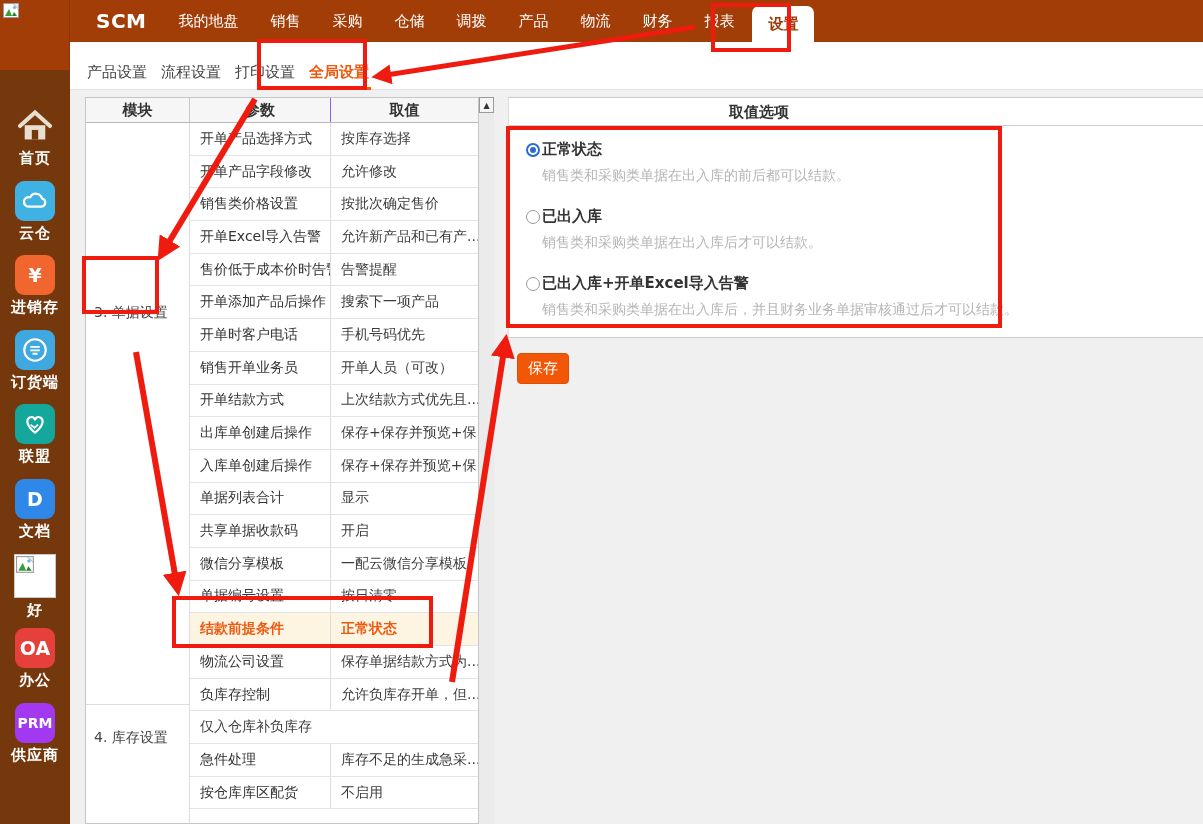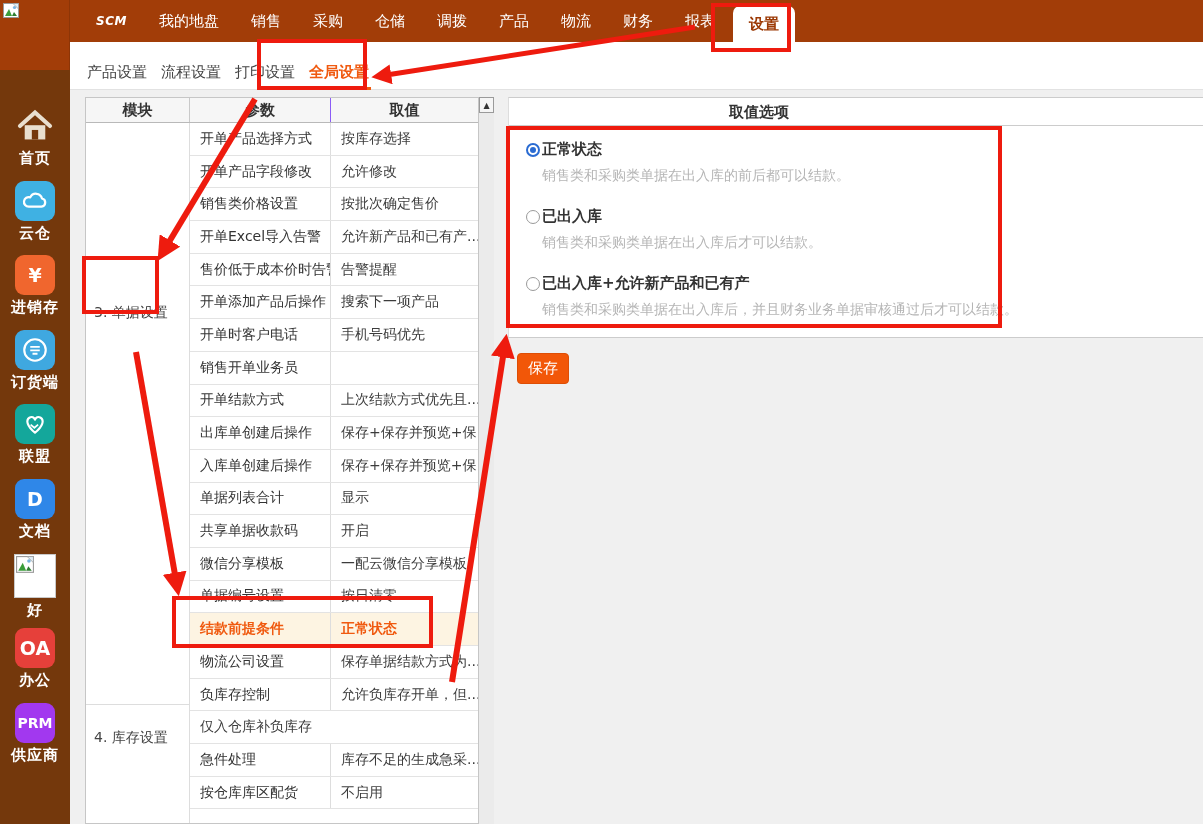--- a/index.html
+++ b/index.html
@@ -4,21 +4,21 @@
 <style>
   * { margin:0; padding:0; box-sizing:border-box; }
   html,body { width:1203px; height:824px; }
   body { font-family:"DejaVu Sans","Liberation Sans",sans-serif; }
   #app { position:relative; width:1203px; height:824px; background:#f0f0f0; overflow:hidden; }
 
   
   .logo-block { position:absolute; left:0; top:0; width:70px; height:70px; background:#a23d08; border-right:1px solid #8d3506; z-index:5; }
   .topnav { position:absolute; left:70px; top:0; width:1133px; height:42px; background:#a23d08; display:flex; align-items:flex-end; padding-left:10px; z-index:4; }
   .nav-item { color:#fff; font-size:15px; height:42px; line-height:42px; padding:0 16px; white-space:nowrap; cursor:pointer; }
-  .nav-item.brand { font-weight:bold; font-size:12px; letter-spacing:.5px;font-style:italic; }
+  .nav-item.brand { font-weight:bold; font-size:20px; letter-spacing:.5px; }
   .nav-item.active { background:#fff; color:#9c3a06; font-weight:bold; height:36px; line-height:36px; border-radius:7px 7px 0 0; margin:0 2px; }
 
   
   .subtabs { position:absolute; left:70px; top:42px; width:1133px; height:48px; background:#fff; border-bottom:1px solid #e2e2e2; display:flex; align-items:stretch; padding-left:15px; z-index:4; }
   .subtab { font-size:15px; color:#444; margin-right:10px; padding:8px 2px; line-height:45px; height:48px; border-bottom:3px solid transparent; white-space:nowrap; cursor:pointer; }
   .subtab.active { color:#f05a10; font-weight:bold; border-bottom-color:#f05a10; }
 
   
   .sidebar { position:absolute; left:0; top:70px; width:70px; height:754px; background:#74380c; overflow:hidden; padding-top:36px; z-index:5; }
   .side-item { height:74.6px; display:flex; flex-direction:column; align-items:center; cursor:pointer; }
@@ -209,20 +209,21 @@
         <div class="row">
           <div class="cell-param">开单添加产品后操作</div>
           <div class="cell-value">搜索下一项产品</div>
         </div>
         <div class="row">
           <div class="cell-param">开单时客户电话</div>
           <div class="cell-value">手机号码优先</div>
         </div>
         <div class="row">
           <div class="cell-param">销售开单业务员</div>
+          <div class="cell-value">开单人员（可改）</div>
         </div>
         <div class="row">
           <div class="cell-param">开单结款方式</div>
           <div class="cell-value">上次结款方式优先且...</div>
         </div>
         <div class="row">
           <div class="cell-param">出库单创建后操作</div>
           <div class="cell-value">保存+保存并预览+保...</div>
         </div>
         <div class="row">
@@ -292,21 +293,21 @@
         <div class="option o2">
           <div class="opt-line">
             <span class="radio"></span>
             <span class="opt-label">已出入库</span>
           </div>
           <div class="opt-desc">销售类和采购类单据在出入库后才可以结款。</div>
         </div>
         <div class="option o3">
           <div class="opt-line">
             <span class="radio"></span>
-            <span class="opt-label">已出入库+允许新产品和已有产</span>
+            <span class="opt-label">已出入库+开单Excel导入告警</span>
           </div>
           <div class="opt-desc">销售类和采购类单据在出入库后，并且财务业务单据审核通过后才可以结款。</div>
         </div>
       </div>
   </div>
 
   <div class="save-btn">保存</div>
 
   <div class="anno-box" style="left:711px;top:3px;width:80px;height:49px;"></div>
   <div class="anno-box" style="left:257px;top:39px;width:110px;height:51px;"></div>

